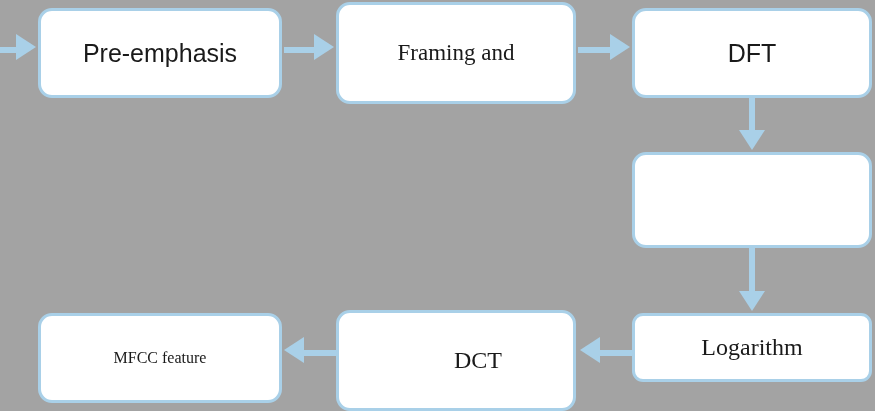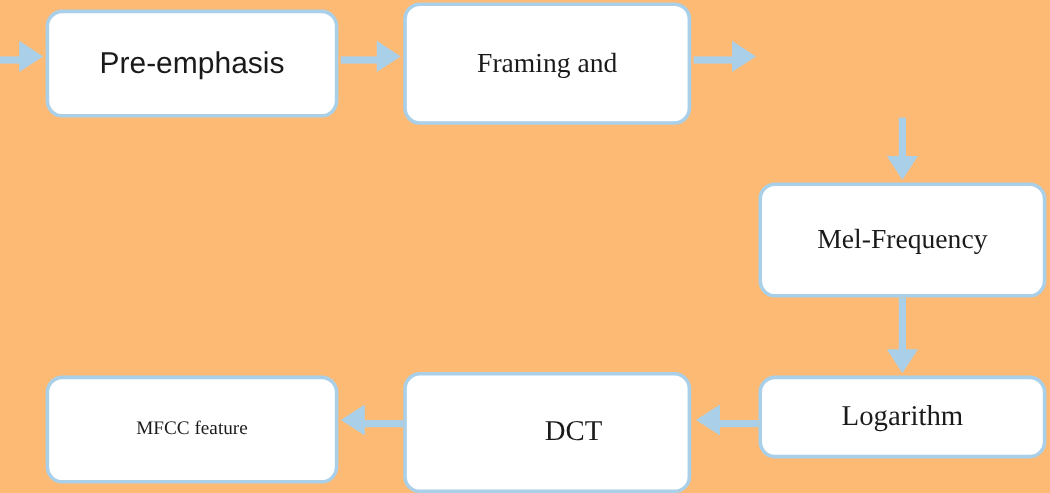--- a/index.html
+++ b/index.html
@@ -4,21 +4,21 @@
 <style>
   html, body {
     margin: 0;
     padding: 0;
     background: #ffffff;
   }
   #canvas {
     position: relative;
     width: 875px;
     height: 411px;
-    background: #fdba74;
+    background: #a3a3a3;
     overflow: hidden;
   }
   .node {
     position: absolute;
     box-sizing: border-box;
     background: #ffffff;
     border: 3px solid #a9d0e8;
     border-radius: 14px;
     display: flex;
     align-items: center;
@@ -32,21 +32,21 @@
     padding: 0 8px;
   }
   .font-sans { font-family: "Liberation Sans", sans-serif; }
   .font-serif { font-family: "Liberation Serif", serif; }
 
   
   #node-pre-emphasis   { left: 38px;  top: 8px;   width: 244px; height: 90px;  font-size: 25px; }
   #node-framing        { left: 336px; top: 2px;   width: 240px; height: 102px; font-size: 23px; align-items: center; }
   #node-dft            { left: 632px; top: 8px;   width: 240px; height: 90px;  font-size: 25px; }
   #node-mel            { left: 632px; top: 152px; width: 240px; height: 96px;  font-size: 23px; }
-  #node-logarithm      { left: 632px; top: 313px; width: 240px; height: 69px;  font-size: 24px; }
+  #node-logarithm      { left: 632px; top: 313px; width: 240px; height: 69px;  font-size: 24px; border-radius: 11px; }
   #node-dct            { left: 336px; top: 310px; width: 240px; height: 101px; font-size: 24px; padding-left: 44px; }
   #node-mfcc           { left: 38px;  top: 313px; width: 244px; height: 90px;  font-size: 16px; }
 
   
   .conn { position: absolute; }
   .line-h { position: absolute; height: 6px; background: #a9d0e8; }
   .line-v { position: absolute; width: 6px;  background: #a9d0e8; }
   .head-right {
     position: absolute; width: 0; height: 0;
     border-top: 13px solid transparent;
@@ -102,24 +102,27 @@
   <div class="node font-sans" id="node-pre-emphasis">
     <span class="label">Pre-emphasis</span>
   </div>
 
   <div class="node font-serif" id="node-framing">
     <span class="label">
       <span>Framing and</span><br>
     </span>
   </div>
 
+  <div class="node font-sans" id="node-dft">
+    <span class="label">DFT</span>
+  </div>
 
   <div class="node font-serif" id="node-mel">
     <span class="label">
-      <span>Mel-Frequency</span><br>
+      <br>
     </span>
   </div>
 
   <div class="node font-serif" id="node-logarithm">
     <span class="label">Logarithm</span>
   </div>
 
   <div class="node font-serif" id="node-dct">
     <span class="label">DCT</span>
   </div>

